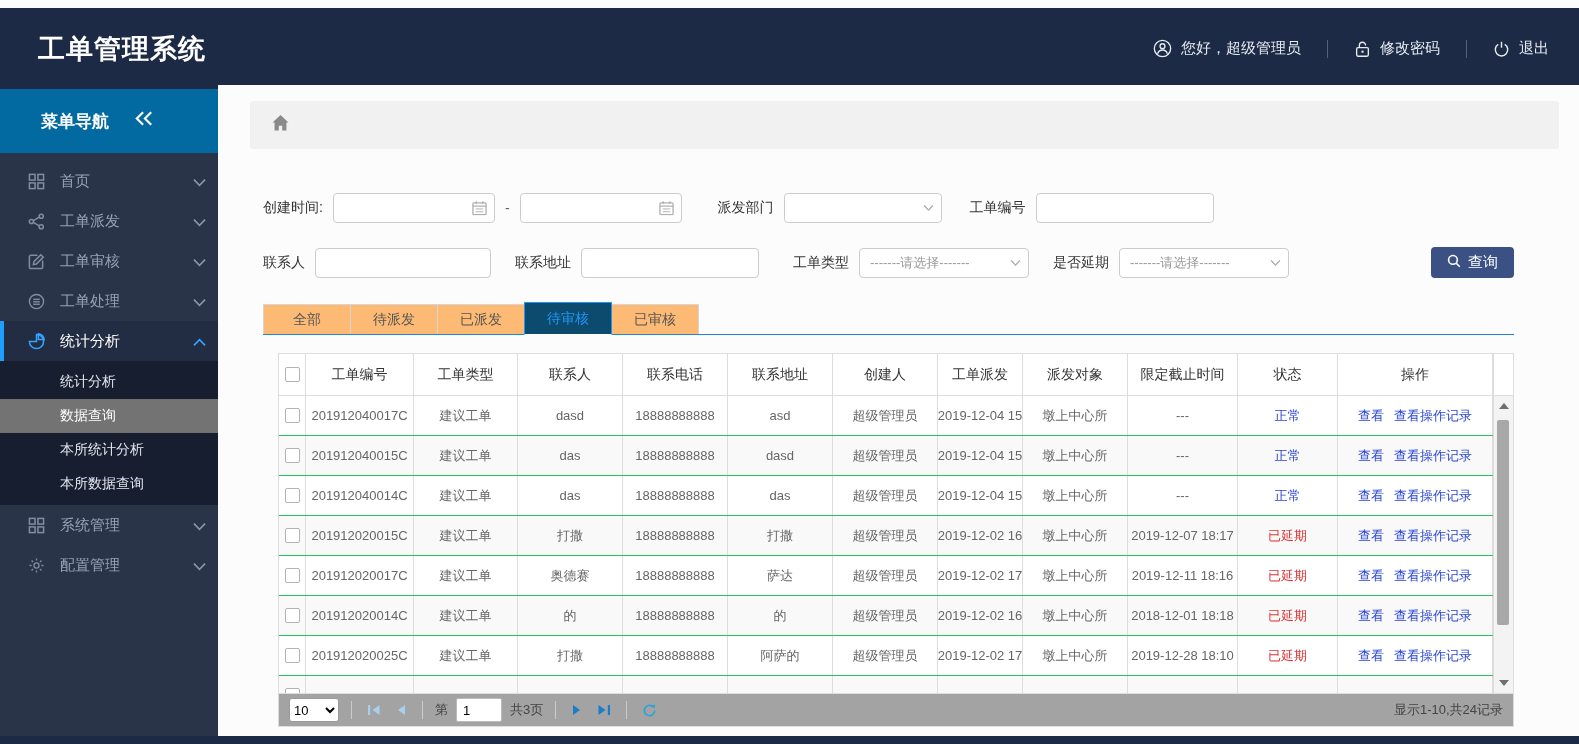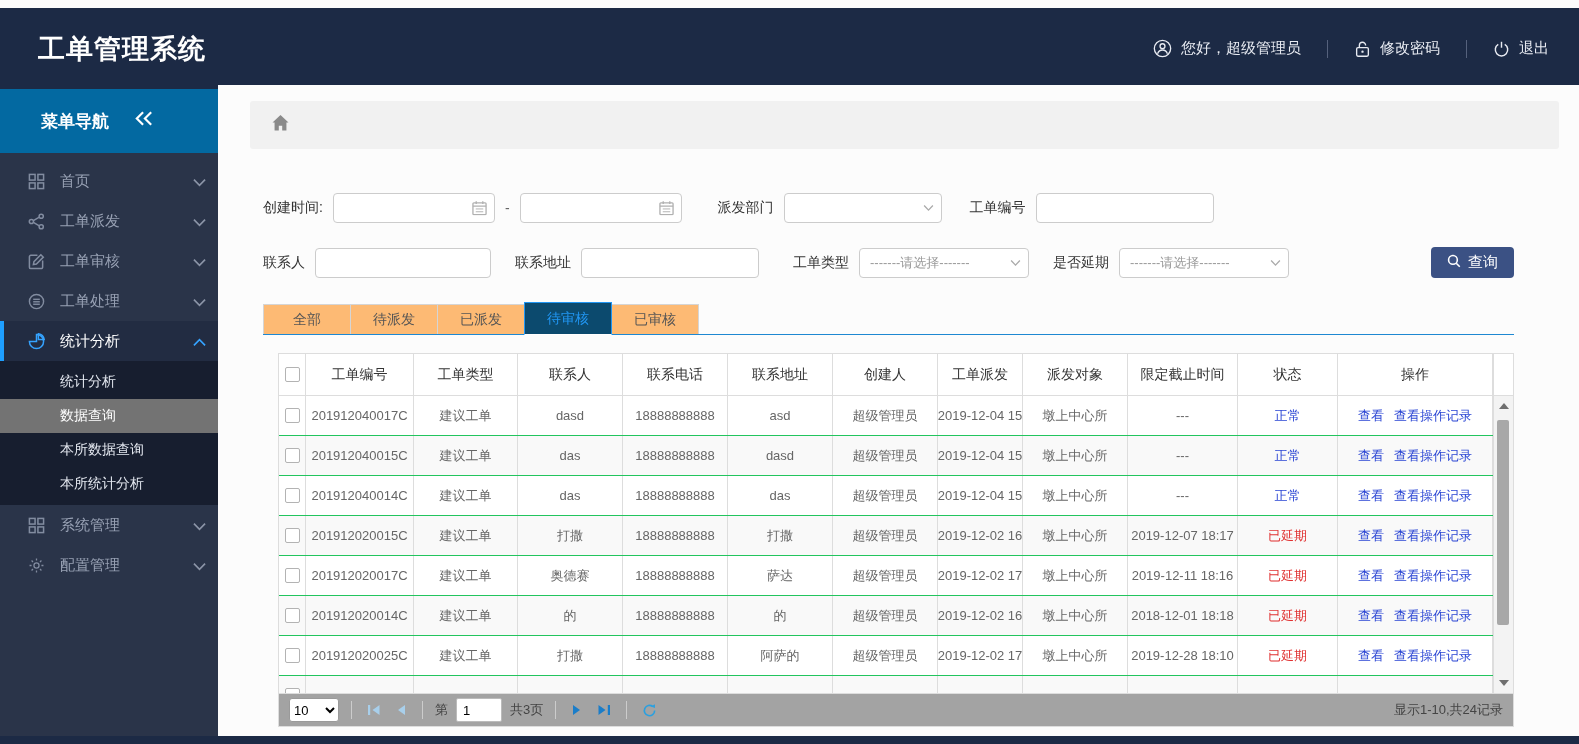--- a/index.html
+++ b/index.html
@@ -213,22 +213,22 @@
         <span class="chev">
           <svg width="13" height="9" viewBox="0 0 14 9" fill="none" stroke="currentColor" stroke-width="1.8">
               <path d="M1 7.5 7 1.5 13 7.5"></path>
             </svg>
         </span>
       </div>
 
       <div class="submenu">
         <div class="sm-item">统计分析</div>
         <div class="sm-item active">数据查询</div>
+        <div class="sm-item">本所统计分析</div>
         <div class="sm-item">本所数据查询</div>
-        <div class="sm-item">本所统计分析</div>
       </div>
 
       <div class="m-item">
         <span class="mi-ico">
           <svg width="17" height="17" viewBox="0 0 18 18" fill="none" stroke="currentColor" stroke-width="1.6">
               <rect x="1.5" y="1.5" width="6" height="6"></rect>
               <rect x="10.5" y="1.5" width="6" height="6"></rect>
               <rect x="1.5" y="10.5" width="6" height="6"></rect>
               <rect x="10.5" y="10.5" width="6" height="6"></rect>
             </svg>

